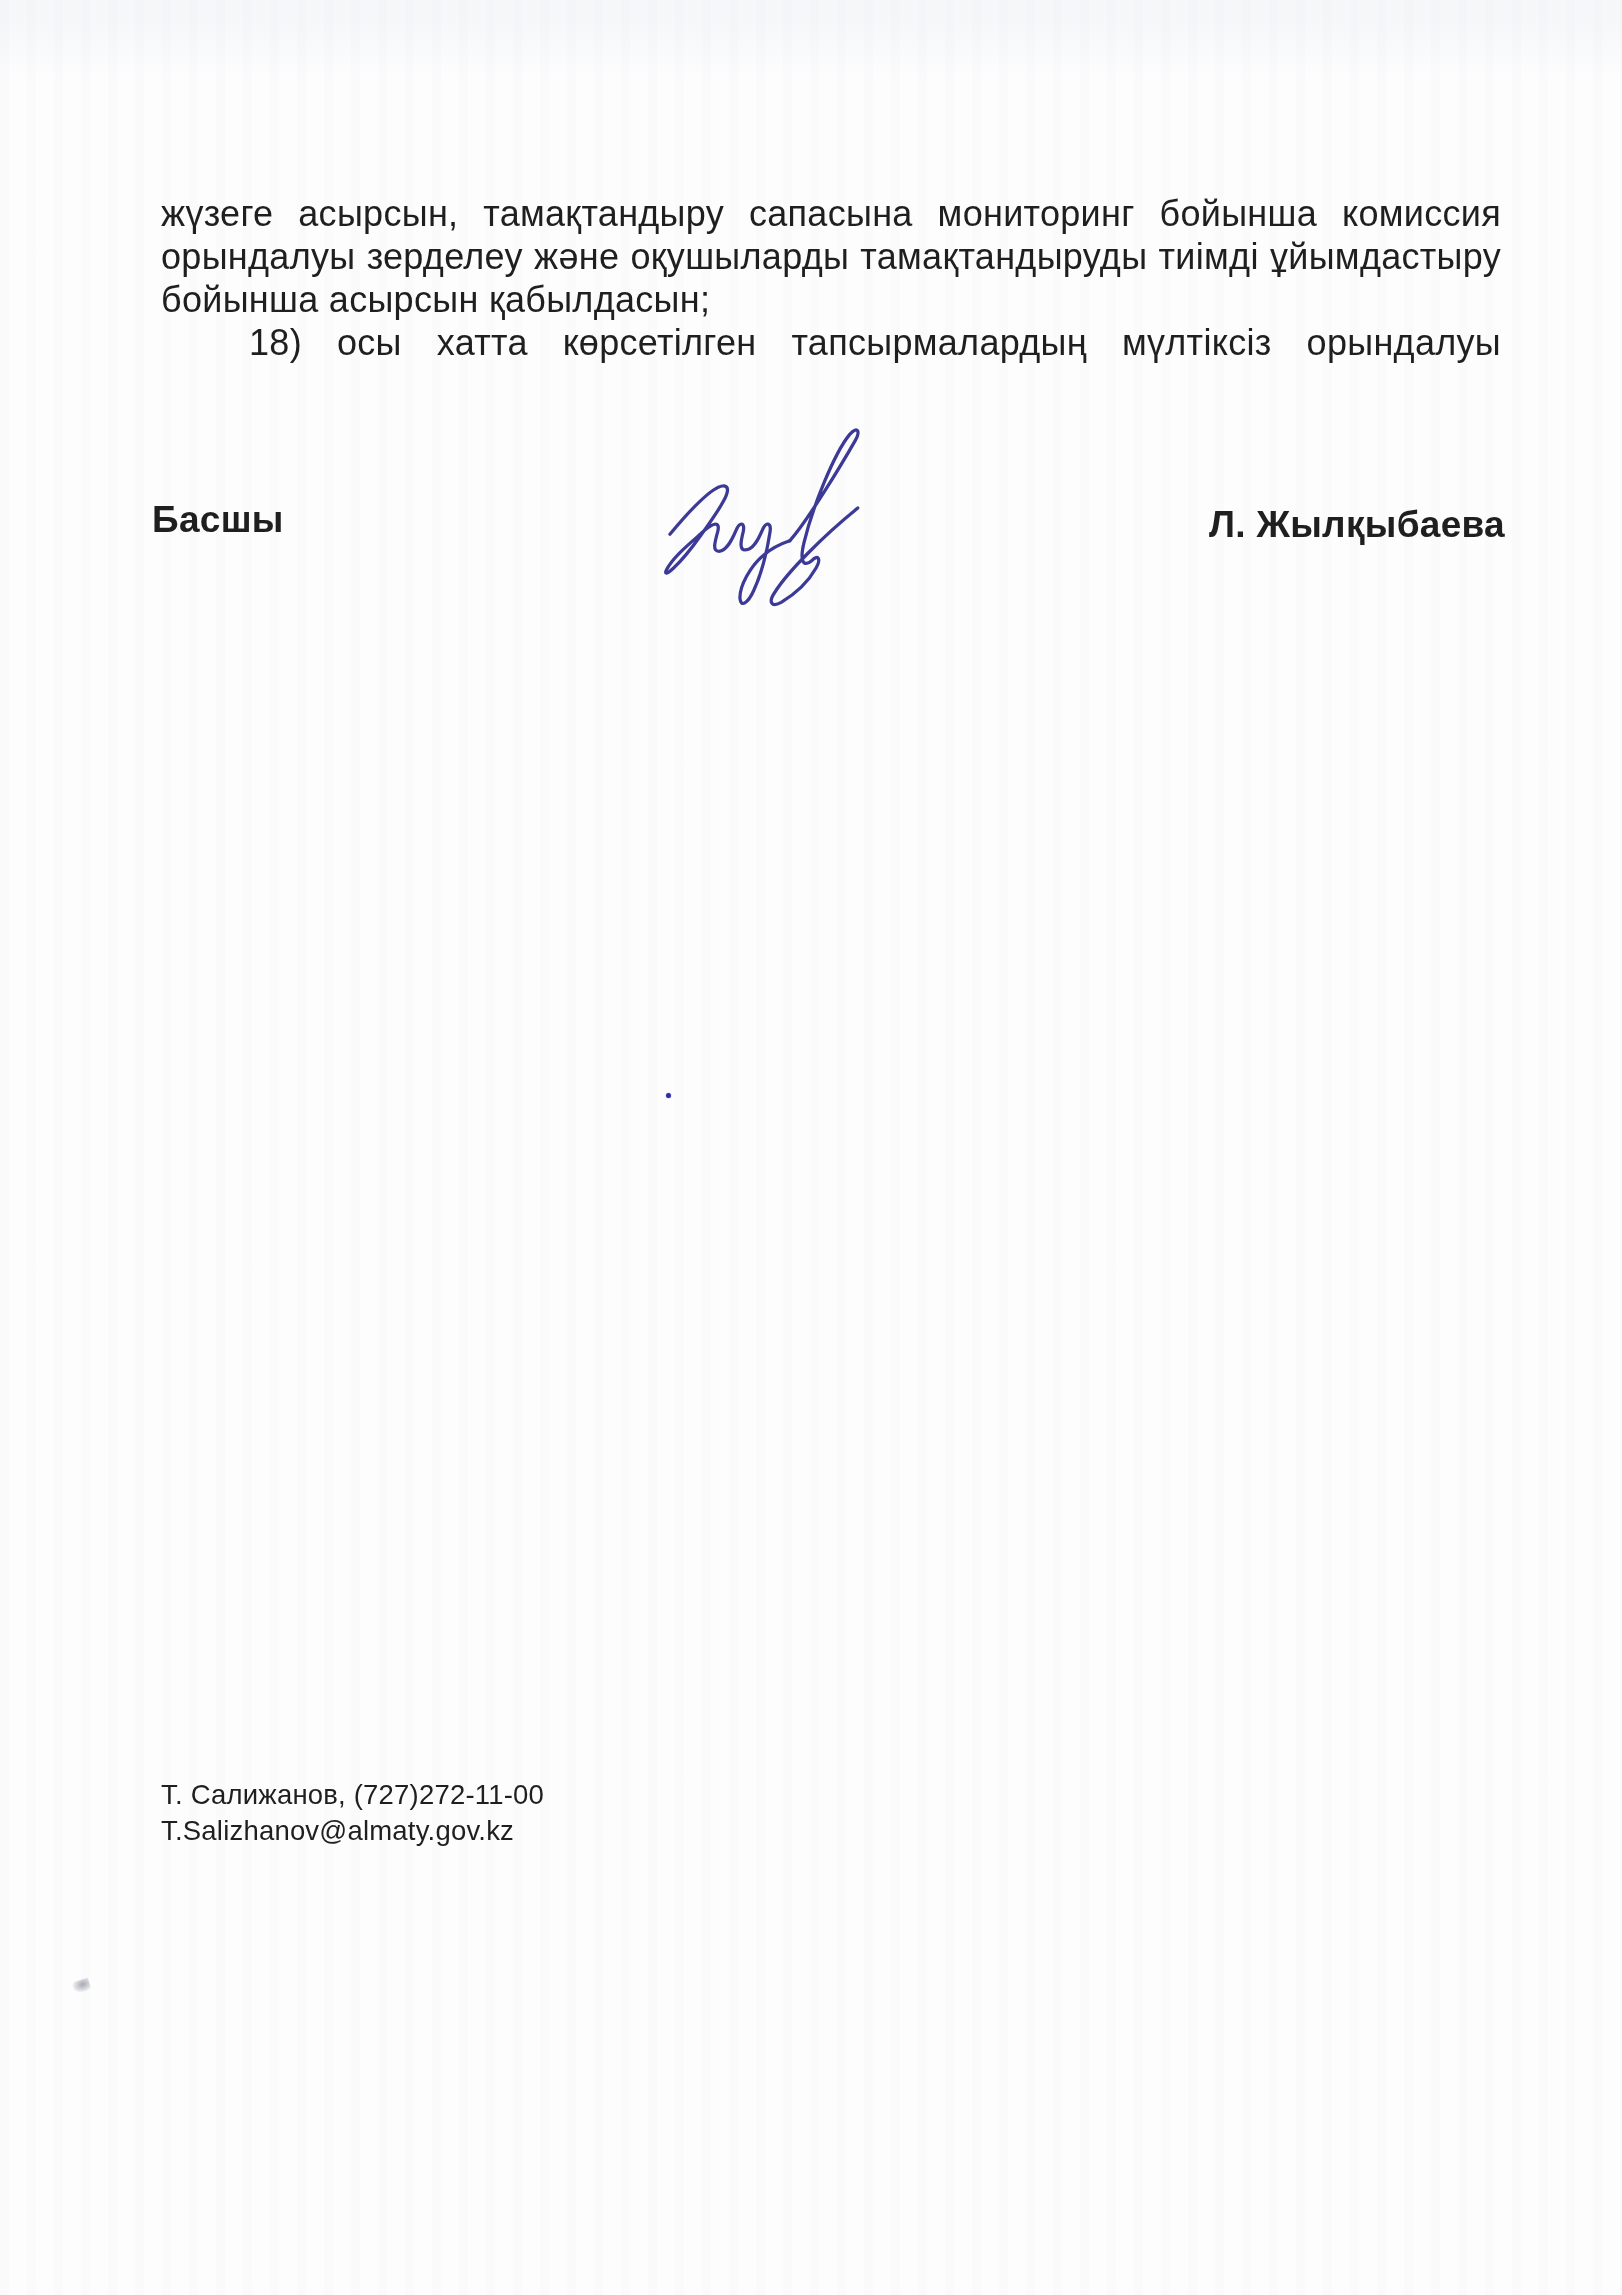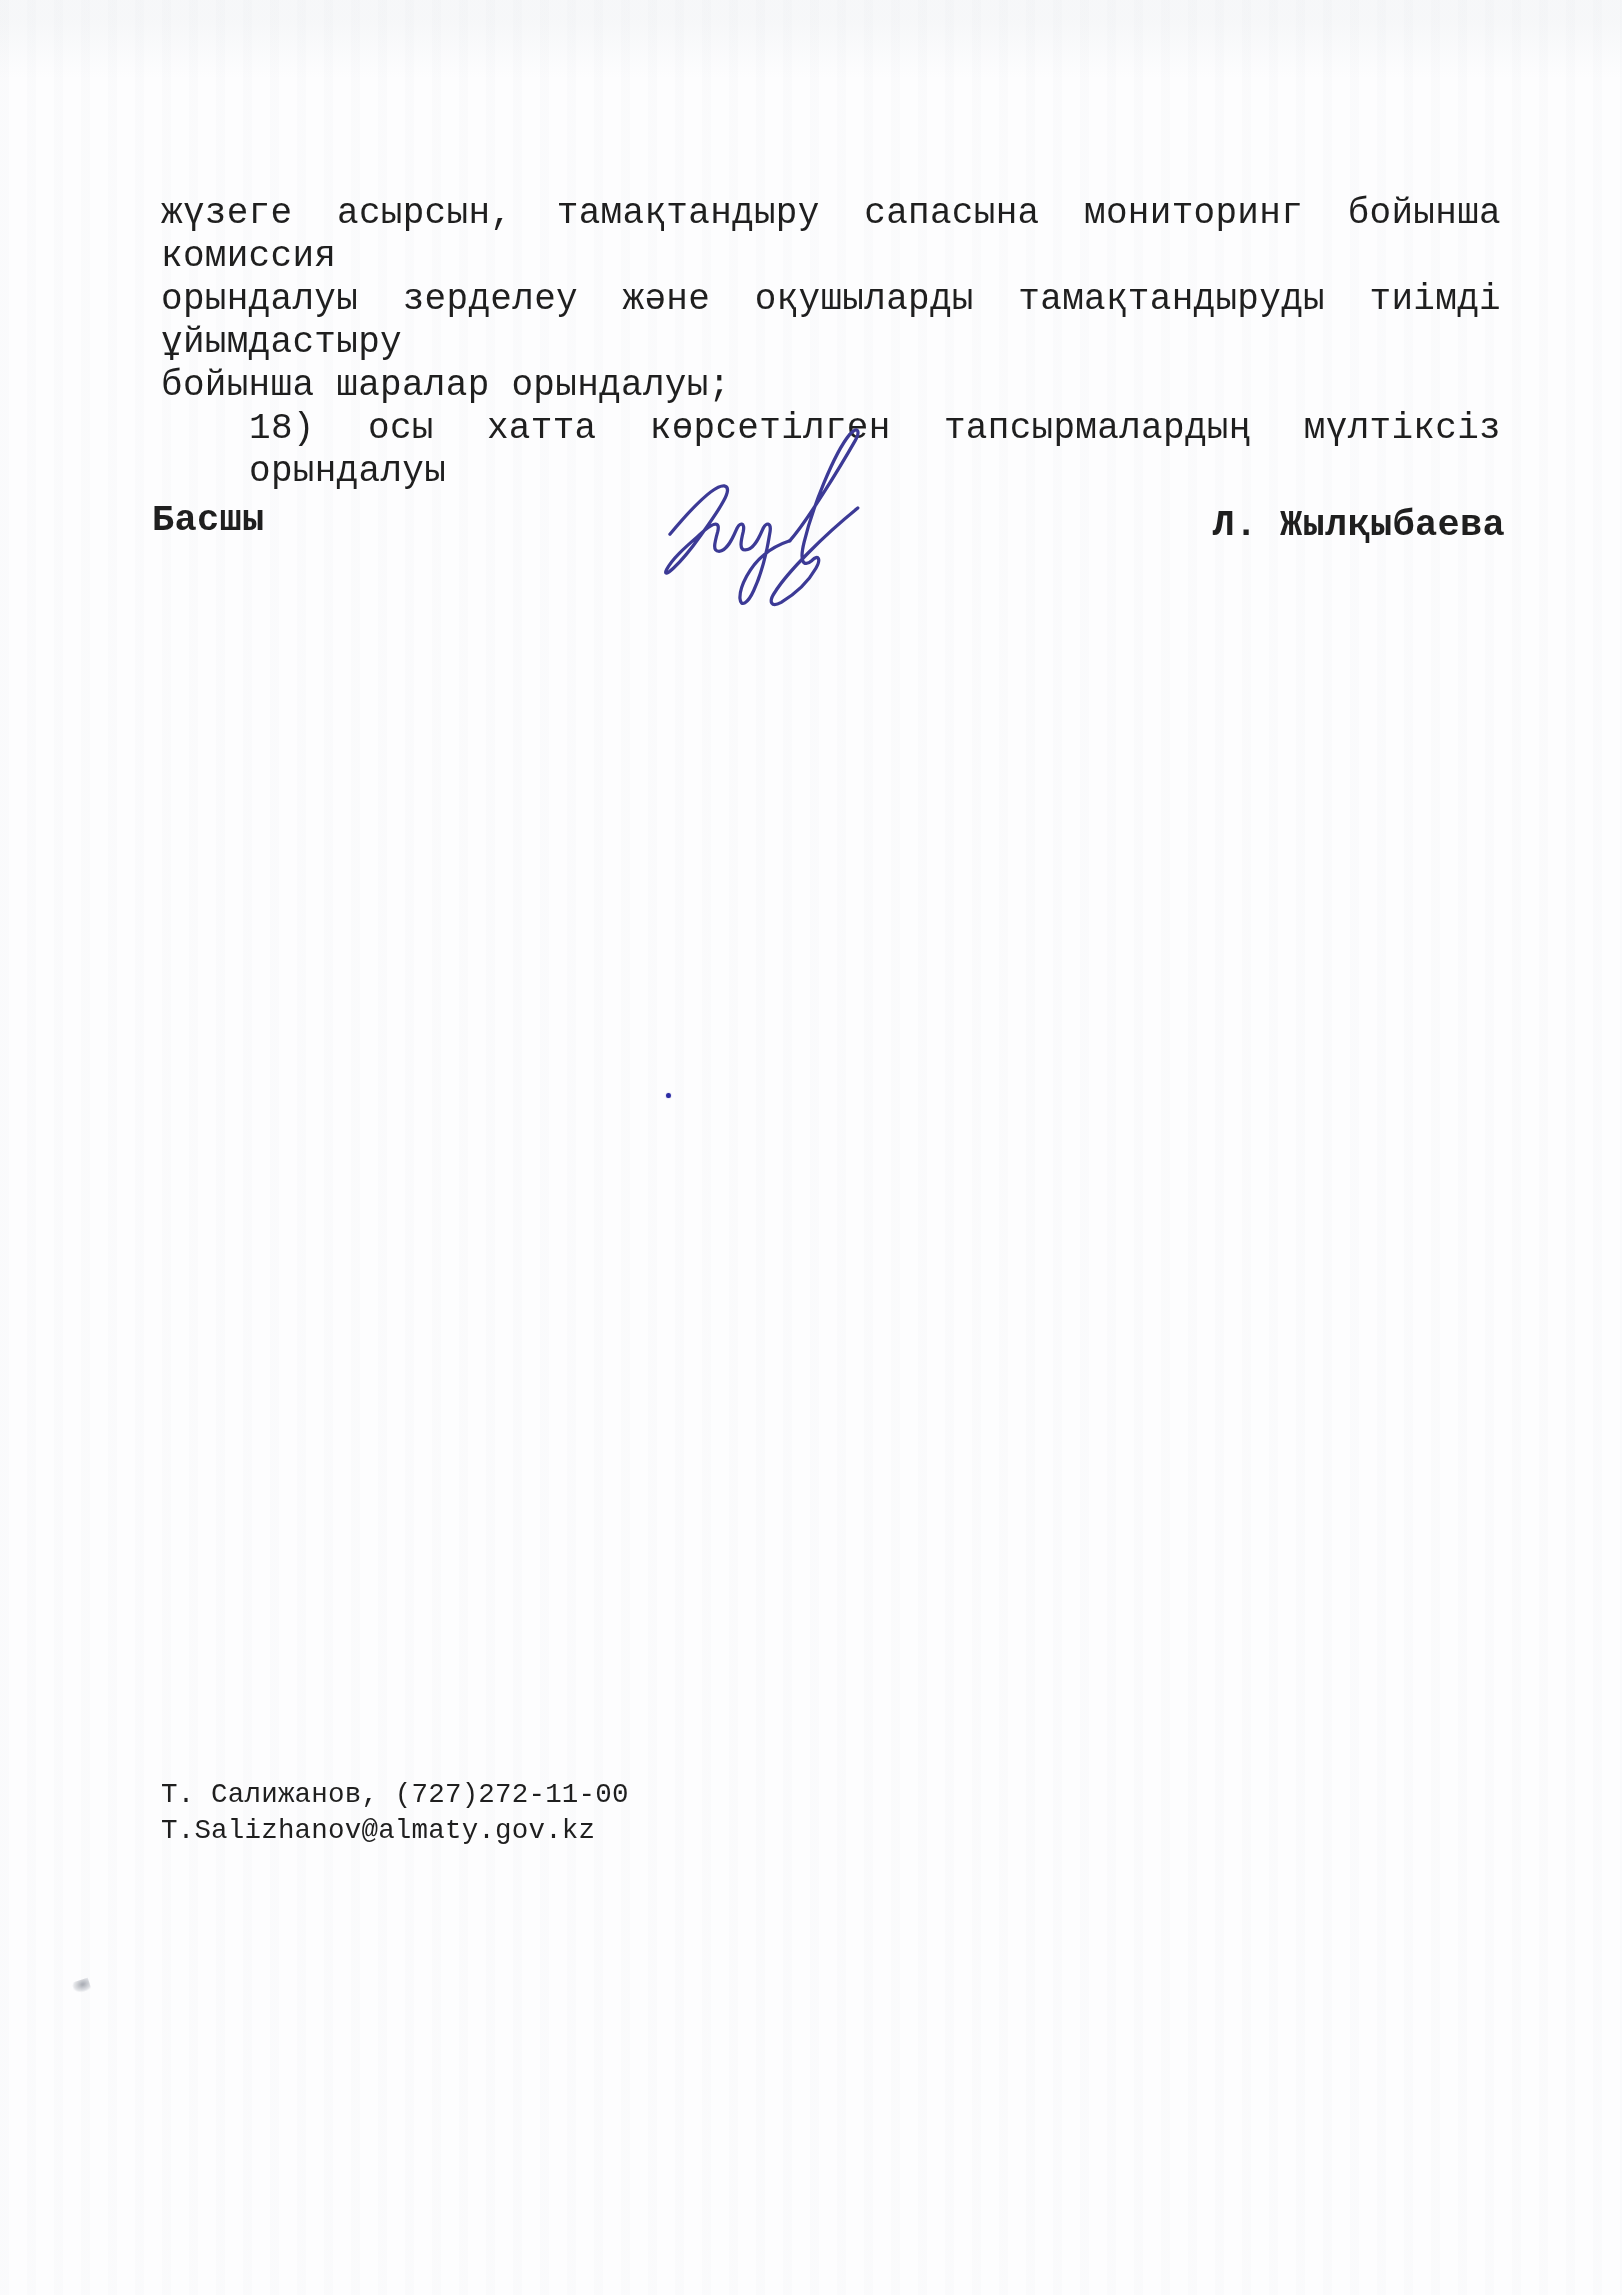--- a/index.html
+++ b/index.html
@@ -7,21 +7,21 @@
     --ink: #1f1f1f;
     --sig: #3c3a96;
   }
   * { margin: 0; padding: 0; box-sizing: border-box; }
   html, body { background: #ffffff; }
   .page {
     position: relative;
     width: 1623px;
     height: 2295px;
     background: var(--bg);
-    font-family: Liberation Mono, monospace;
+    font-family: Liberation Sans, sans-serif;
     color: var(--ink);
     overflow: hidden;
   }
   
   .page::before {
     content: "";
     position: absolute;
     inset: 0;
     background:
       repeating-linear-gradient(90deg, rgba(205,210,218,0.06) 0 9.2px, rgba(255,255,255,0) 9.2px 27px),
@@ -102,21 +102,21 @@
   }
 </style>
 </head>
 <body>
 
 <div class="page">
 
   <div class="body-text">
     <div class="line j">жүзеге асырсын, тамақтандыру сапасына мониторинг бойынша комиссия</div>
     <div class="line j">орындалуы зерделеу және оқушыларды тамақтандыруды тиімді ұйымдастыру</div>
-    <div class="line l">бойынша шаралар орындалуы;</div>
+    <div class="line l">бойынша асырсын қабылдасын;</div>
     <div class="line j indent">18) осы хатта көрсетілген тапсырмалардың мүлтіксіз орындалуы</div>
   </div>
 
   <div class="role-label">Басшы</div>
 
   <svg class="signature-svg" viewBox="0 0 362 334" aria-hidden="true">
     <path d="M 35 188
              C 60 158, 100 112, 118 114
              C 133 117, 112 148, 82 190
              C 48 238, 22 258, 30 242

